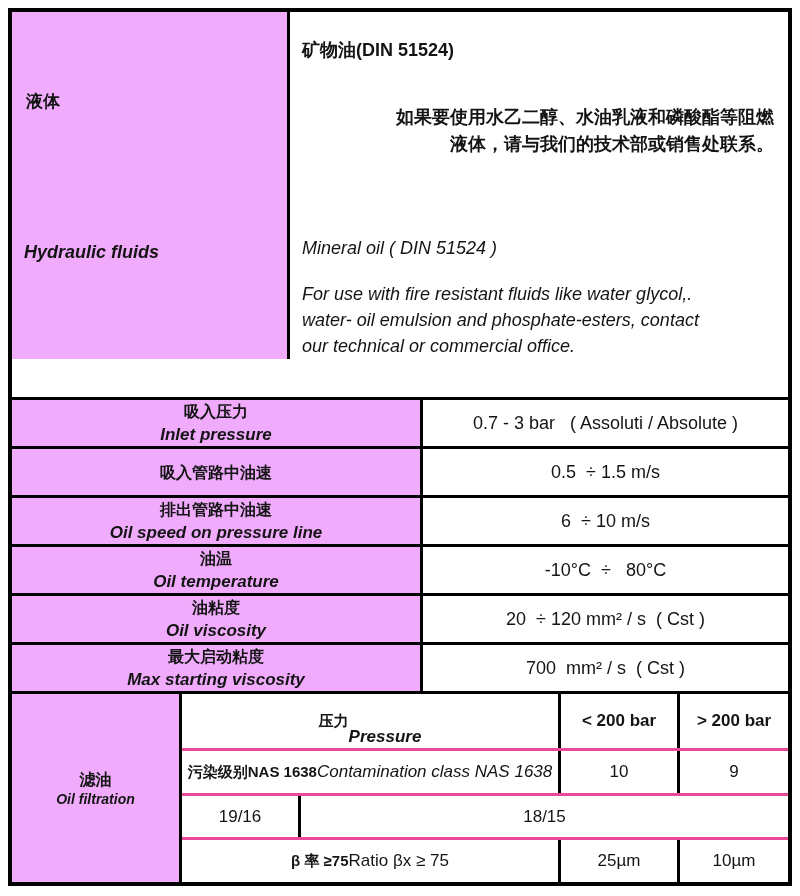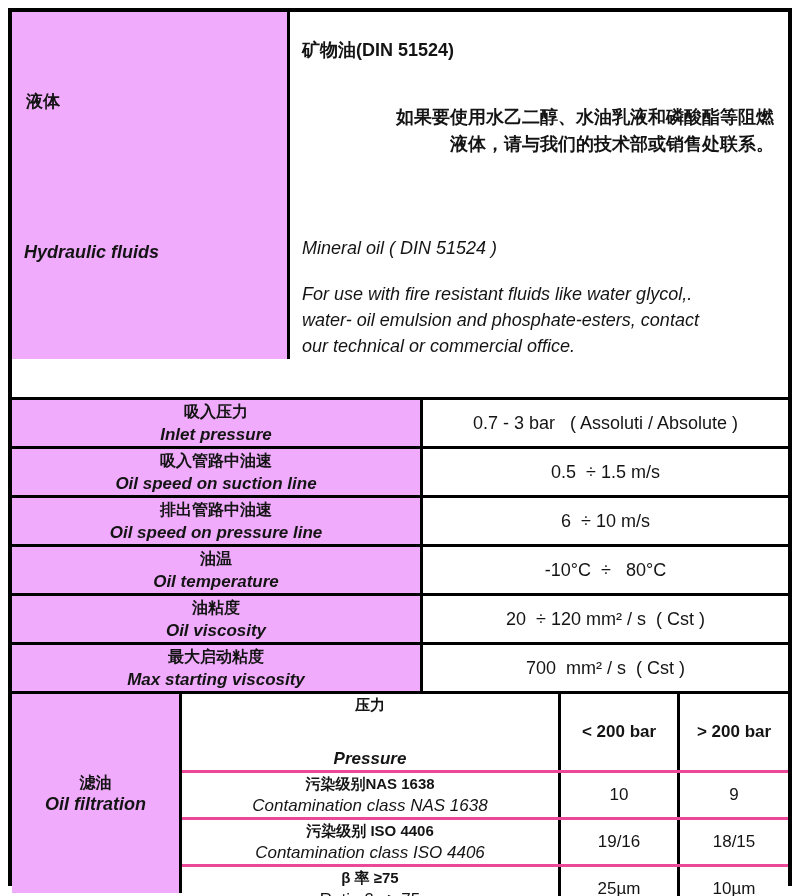--- a/index.html
+++ b/index.html
@@ -65,27 +65,27 @@
   }
 
   
   .section-filtration { height:202px; border-top:3px solid #000; display:flex; }
   .filtration-left {
     width:170px; border-right:3px solid #000;
     display:flex; flex-direction:column;
     align-items:center; justify-content:center;
   }
   .filtration-left .cn { font-size:16px; font-weight:bold; }
-  .filtration-left .en { font-size:18px; font-weight:bold; font-style:italic; }
+  .filtration-left .en { font-size:14px; font-weight:bold; font-style:italic; }
   .filtration-table { flex:1; display:flex; flex-direction:column; background:#fff; }
   .f-row { flex:1; display:flex; border-top:3px solid #ec4899; }
   .f-row:first-child { border-top:none; }
   .f-label {
     width:379px; border-right:3px solid #000;
-    display:flex; flex-direction:column;
+    display:flex; flex-direction:row;
     align-items:center; justify-content:center;
     line-height:22px;
   }
   .f-label .cn { font-size:15px; font-weight:bold; }
   .f-label .en { font-size:17px; font-style:italic; }
   .f-label .en.upright { font-style:normal; }
   .f-label .en.bold { font-weight:bold;margin-top:32px; }
   .f-col {
     width:119px; border-right:3px solid #000;
     display:flex; align-items:center; justify-content:center;
@@ -121,21 +121,20 @@
       <div class="spec-label gray">
         <div class="cn">吸入压力</div>
         <div class="en">Inlet pressure</div>
       </div>
       <div class="spec-value">0.7 - 3 bar   ( Assoluti / Absolute )</div>
     </div>
 
     <div class="spec-row">
       <div class="spec-label gray">
         <div class="cn">吸入管路中油速</div>
-        <div class="en">Oil speed on suction line</div>
       </div>
       <div class="spec-value">0.5  ÷ 1.5 m/s</div>
     </div>
 
     <div class="spec-row">
       <div class="spec-label gray">
         <div class="cn">排出管路中油速</div>
         <div class="en">Oil speed on pressure line</div>
       </div>
       <div class="spec-value">6  ÷ 10 m/s</div>
@@ -187,24 +186,20 @@
       <div class="f-row">
         <div class="f-label">
           <div class="cn">污染级别NAS 1638</div>
           <div class="en">Contamination class NAS 1638</div>
         </div>
         <div class="f-col">10</div>
         <div class="f-col last">9</div>
       </div>
 
       <div class="f-row">
-        <div class="f-label">
-          <div class="cn">污染级别 ISO 4406</div>
-          <div class="en">Contamination class ISO 4406</div>
-        </div>
         <div class="f-col">19/16</div>
         <div class="f-col last">18/15</div>
       </div>
 
       <div class="f-row">
         <div class="f-label">
           <div class="cn">β 率  ≥75</div>
           <div class="en upright">Ratio βx ≥ 75</div>
         </div>
         <div class="f-col">25µm</div>

